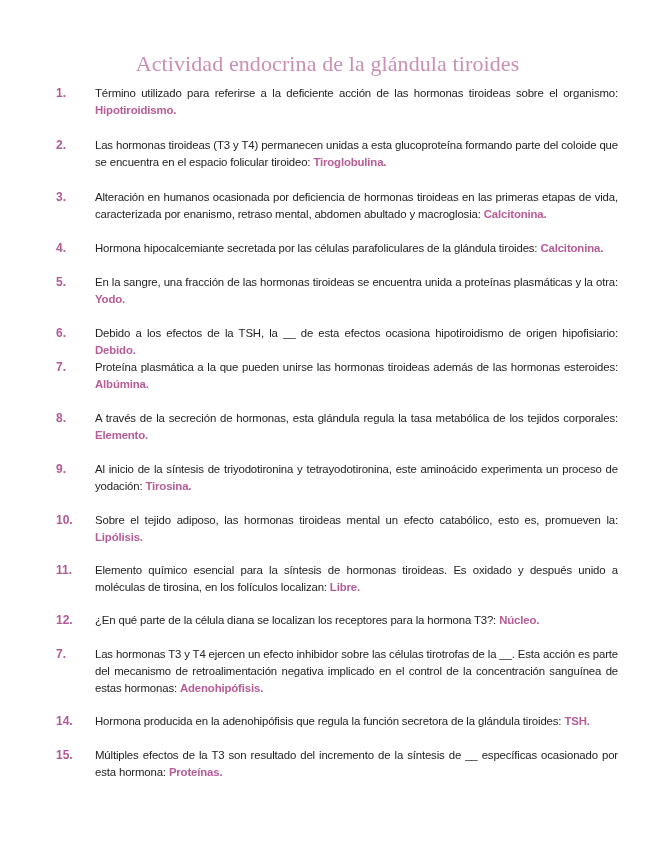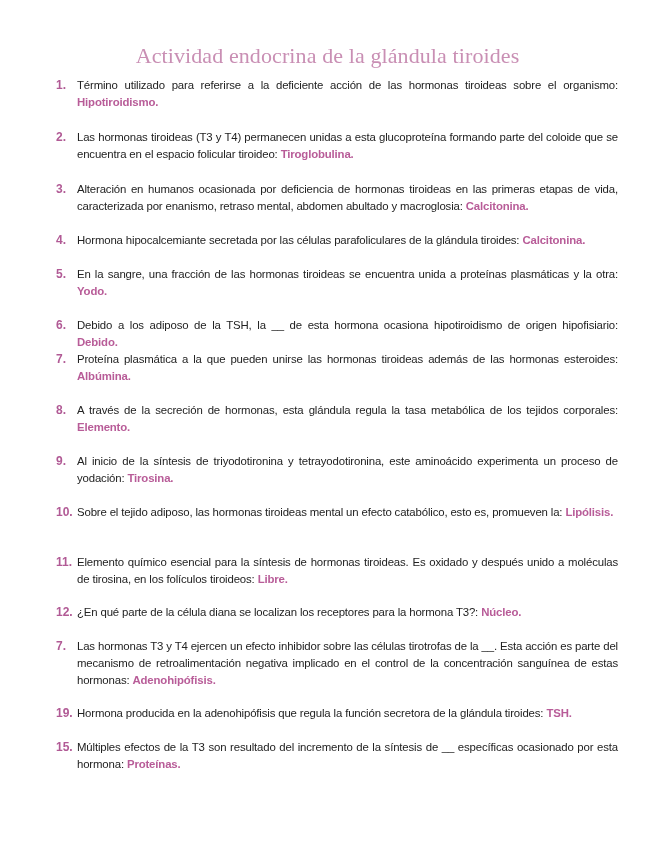--- a/index.html
+++ b/index.html
@@ -11,21 +11,21 @@
       width: 655px;
       height: 848px;
       position: relative;
       overflow: hidden;
       font-family: "Liberation Sans", sans-serif;
       color: #222222;
     }
     .page {
       position: absolute;
       left: 0;
-      top: 5px;
+      top: 13px;
       width: 655px;
       height: 688px;
     }
     .title {
       position: absolute;
       top: 38px;
       left: 0;
       width: 655px;
       text-align: center;
       font-family: "Liberation Serif", serif;
@@ -54,21 +54,21 @@
       position: absolute;
       left: 0;
       top: 0;
       width: 20px;
       color: #b15a95;
       font-weight: bold;
       font-size: 12px;
     }
     .text {
       display: block;
-      margin-left: 21px;
+      margin-left: 39px;
       letter-spacing: -0.15px;
     }
     .answer {
       color: #b85c98;
       font-weight: bold;
       white-space: nowrap;
     }
   </style>
 </head>
 <body>
@@ -92,52 +92,52 @@
     <li class="item" style="top:155px">
       <span class="num">4.</span>
       <span class="text"><span>Hormona hipocalcemiante secretada por las células parafoliculares de la glándula tiroides:</span> <span class="answer">Calcitonina.</span></span>
     </li>
     <li class="item" style="top:189px">
       <span class="num">5.</span>
       <span class="text"><span>En la sangre, una fracción de las hormonas tiroideas se encuentra unida a proteínas plasmáticas y la otra:</span> <span class="answer">Yodo.</span></span>
     </li>
     <li class="item" style="top:240px">
       <span class="num">6.</span>
-      <span class="text"><span>Debido a los adiposo de la TSH, la __ de esta hormona ocasiona hipotiroidismo de origen hipofisiario:</span> <span class="answer">Debido.</span></span>
+      <span class="text"><span>Debido a los efectos de la TSH, la __ de esta efectos ocasiona hipotiroidismo de origen hipofisiario:</span> <span class="answer">Debido.</span></span>
     </li>
     <li class="item" style="top:274px">
       <span class="num">7.</span>
       <span class="text"><span>Proteína plasmática a la que pueden unirse las hormonas tiroideas además de las hormonas esteroides:</span> <span class="answer">Albúmina.</span></span>
     </li>
     <li class="item" style="top:325px">
       <span class="num">8.</span>
       <span class="text"><span>A través de la secreción de hormonas, esta glándula regula la tasa metabólica de los tejidos corporales:</span> <span class="answer">Elemento.</span></span>
     </li>
     <li class="item" style="top:376px">
       <span class="num">9.</span>
       <span class="text"><span>Al inicio de la síntesis de triyodotironina y tetrayodotironina, este aminoácido experimenta un proceso de yodación:</span> <span class="answer">Tirosina.</span></span>
     </li>
     <li class="item" style="top:427px">
       <span class="num">10.</span>
       <span class="text"><span>Sobre el tejido adiposo, las hormonas tiroideas mental un efecto catabólico, esto es, promueven la:</span> <span class="answer">Lipólisis.</span></span>
     </li>
     <li class="item" style="top:477px">
       <span class="num">11.</span>
-      <span class="text"><span>Elemento químico esencial para la síntesis de hormonas tiroideas. Es oxidado y después unido a moléculas de tirosina, en los folículos tiroideos:</span> <span class="answer">Libre.</span></span>
+      <span class="text"><span>Elemento químico esencial para la síntesis de hormonas tiroideas. Es oxidado y después unido a moléculas de tirosina, en los folículos localizan:</span> <span class="answer">Libre.</span></span>
     </li>
     <li class="item" style="top:527px">
       <span class="num">12.</span>
       <span class="text"><span>¿En qué parte de la célula diana se localizan los receptores para la hormona T3?:</span> <span class="answer">Núcleo.</span></span>
     </li>
     <li class="item" style="top:561px">
       <span class="num">7.</span>
       <span class="text"><span>Las hormonas T3 y T4 ejercen un efecto inhibidor sobre las células tirotrofas de la __. Esta acción es parte del mecanismo de retroalimentación negativa implicado en el control de la concentración sanguínea de estas hormonas:</span> <span class="answer">Adenohipófisis.</span></span>
     </li>
     <li class="item" style="top:628px">
-      <span class="num">19.</span>
+      <span class="num">14.</span>
       <span class="text"><span>Hormona producida en la adenohipófisis que regula la función secretora de la glándula tiroides:</span> <span class="answer">TSH.</span></span>
     </li>
     <li class="item" style="top:662px">
       <span class="num">15.</span>
       <span class="text"><span>Múltiples efectos de la T3 son resultado del incremento de la síntesis de __ específicas ocasionado por esta hormona:</span> <span class="answer">Proteínas.</span></span>
     </li>
   </ol>
 </div>
 
 </body></html>

